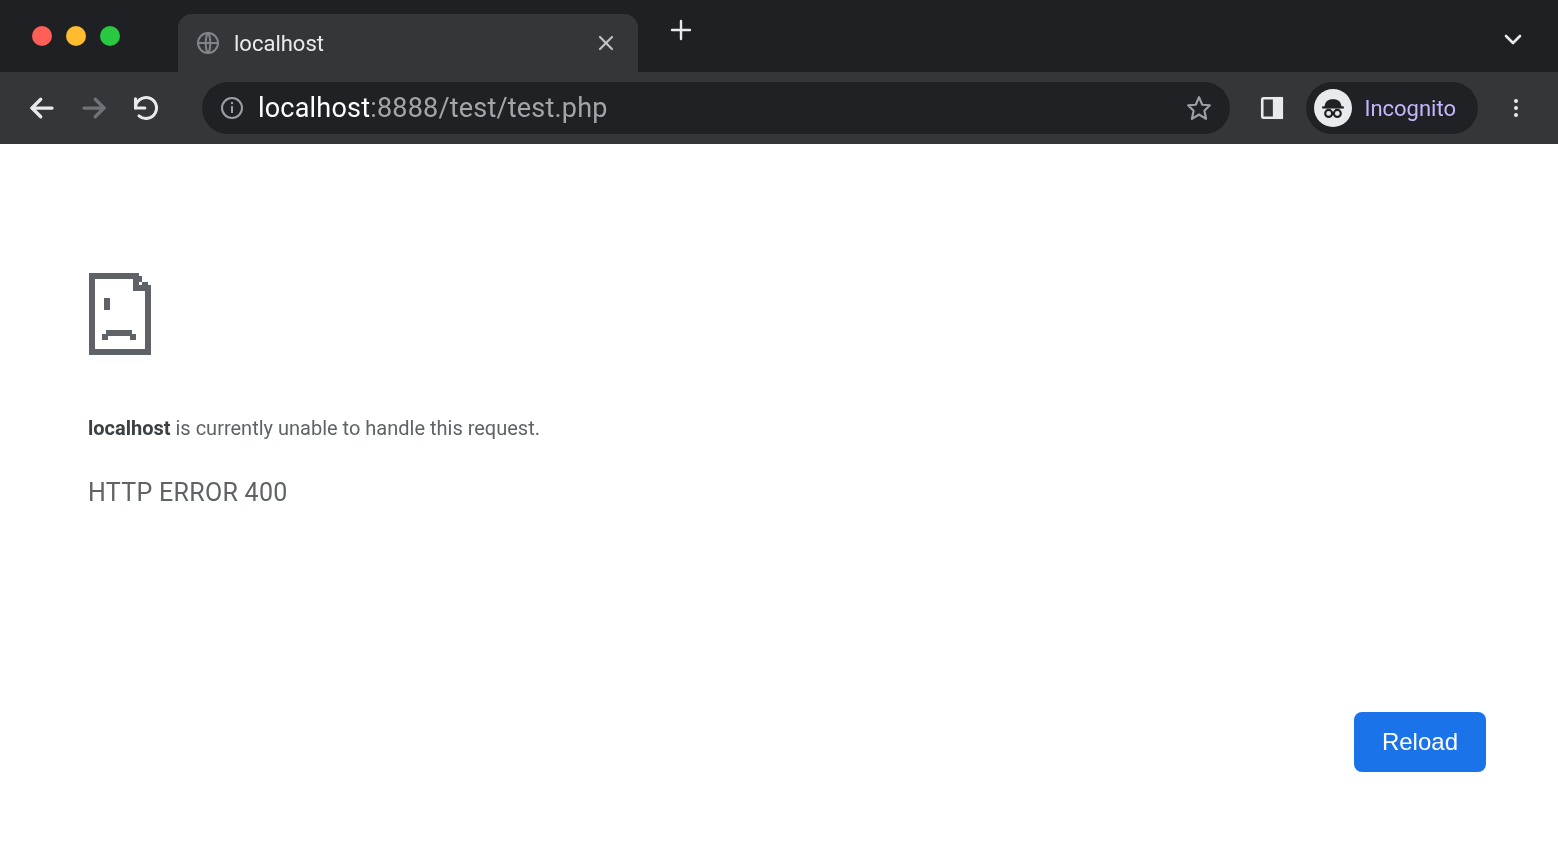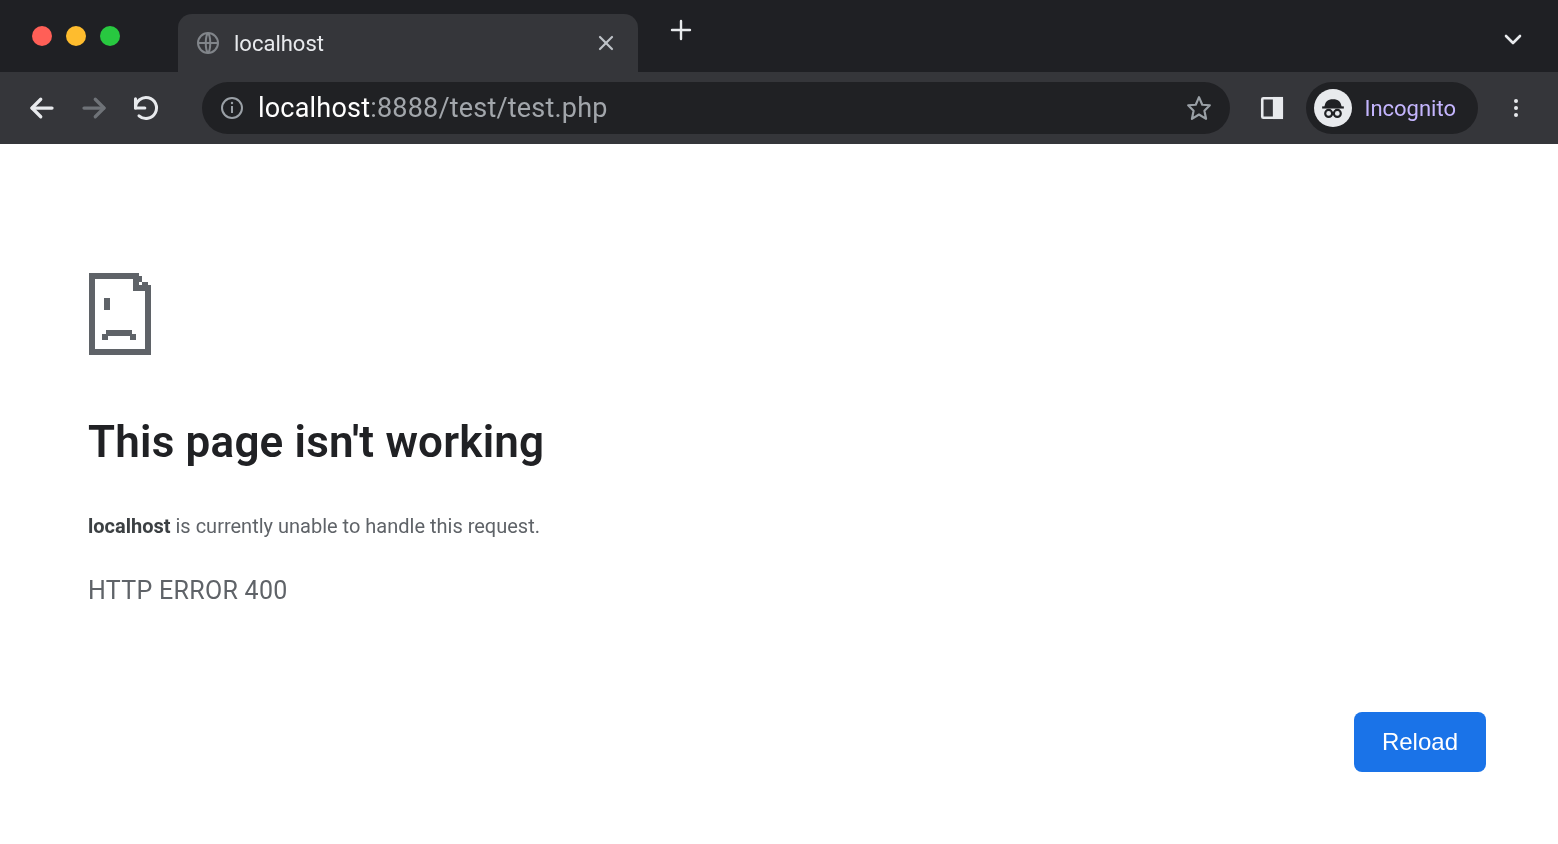--- a/index.html
+++ b/index.html
@@ -218,21 +218,20 @@
         <path d="M4 4 H48 V16 H60 V80 H4 Z" fill="none" stroke="#5f6368" stroke-width="6"></path>
         <rect x="48" y="4" width="6" height="6" fill="#5f6368"></rect>
         <rect x="54" y="10" width="6" height="6" fill="#5f6368"></rect>
         <rect x="16" y="26" width="6" height="12" fill="#5f6368"></rect>
         <rect x="18" y="58" width="26" height="6" fill="#5f6368"></rect>
         <rect x="14" y="62" width="6" height="6" fill="#5f6368"></rect>
         <rect x="42" y="62" width="6" height="6" fill="#5f6368"></rect>
       </svg>
     </div>
 
-    <h1 class="error-title">This page isn't working</h1>
 
     <p class="error-line">
       <span class="strong">localhost</span><span> is currently unable to handle this request.</span>
     </p>
 
     <div class="error-code">HTTP ERROR 400</div>
   </div>
 
   <div class="reload-wrap">
     <button class="reload">Reload</button>

